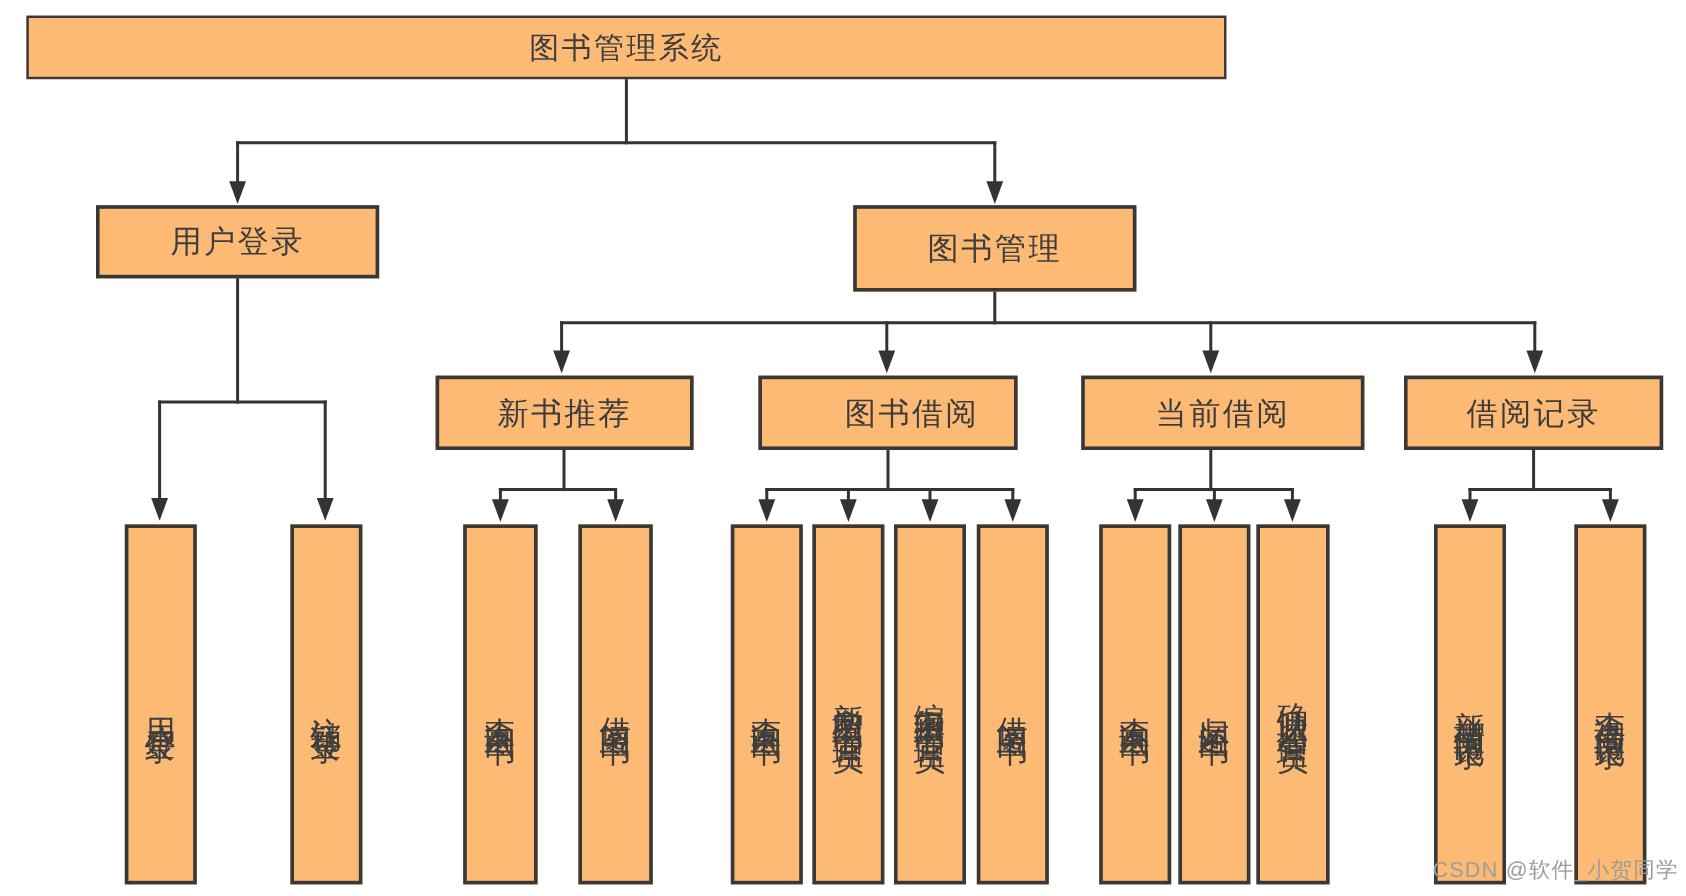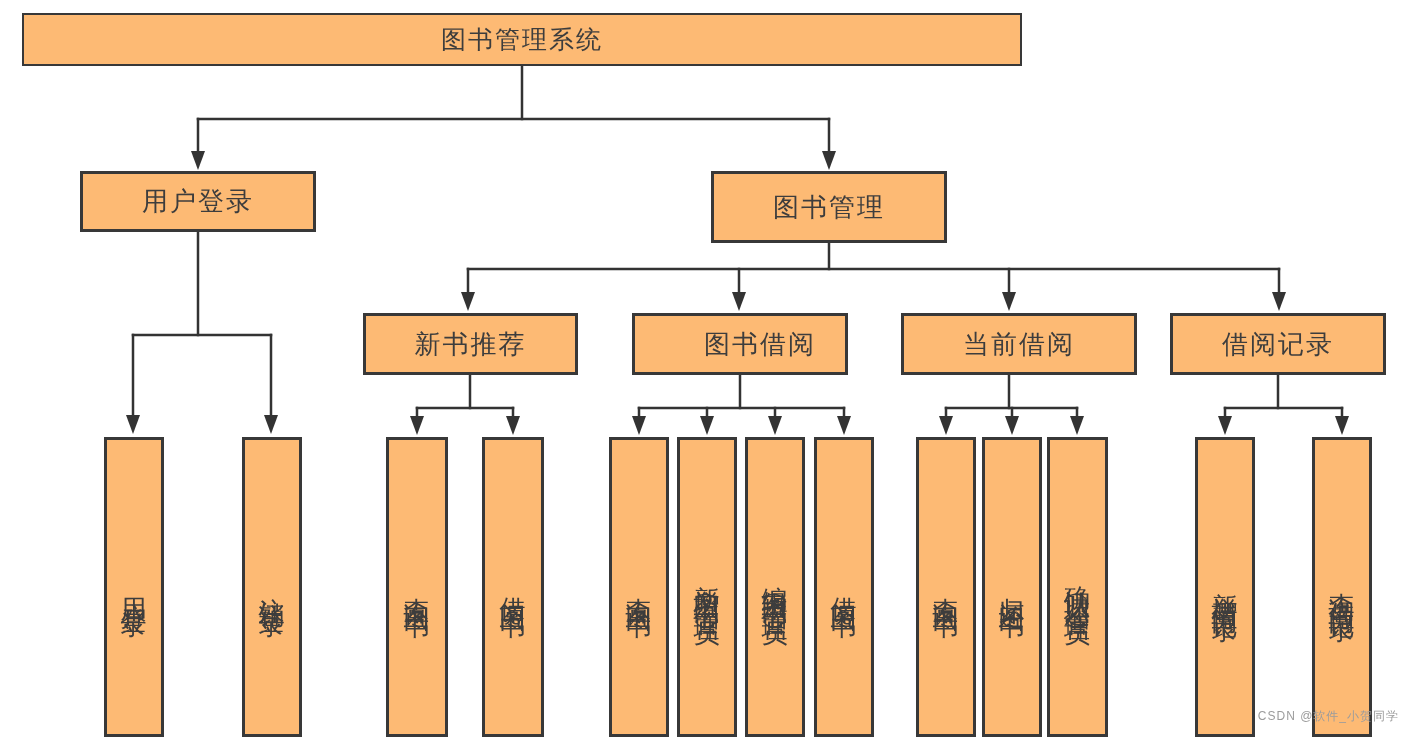--- a/index.html
+++ b/index.html
@@ -33,22 +33,22 @@
   .leaf span {
     writing-mode: vertical-rl;
     text-orientation: mixed;
     letter-spacing: 5px;
     line-height: 1;
     white-space: nowrap;
   }
   .watermark {
     position: absolute;
     right: 6px;
-    bottom: 22px;
-    font-size: 12px;
+    bottom: 10px;
+    font-size: 18px;
     color: #9c9c9c;
     letter-spacing: 1px;
     z-index: 5;
   }
 </style>
 </head>
 <body>
 
 <div class="stage">
 

